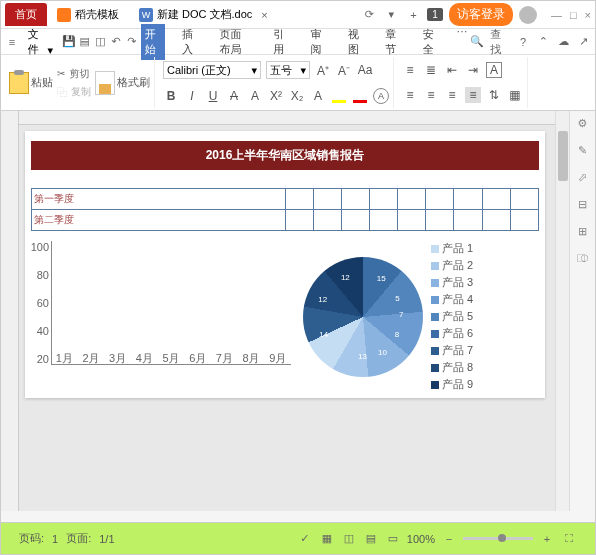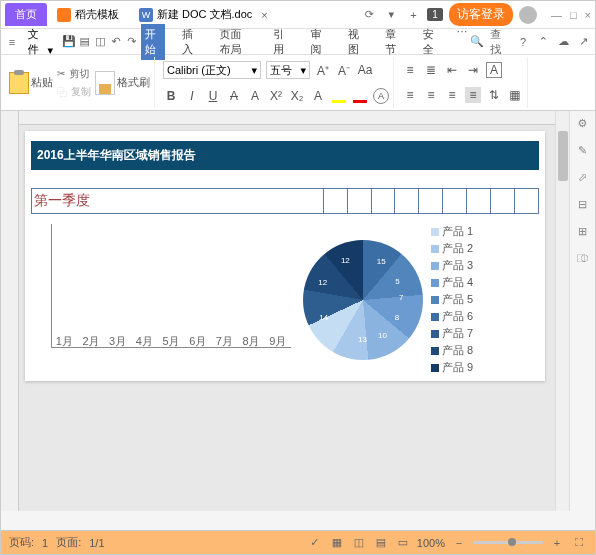--- a/index.html
+++ b/index.html
@@ -1,19 +1,19 @@
 <!DOCTYPE html>
 <html><head>
 <meta charset="utf-8">
 <style>
 *{box-sizing:border-box;margin:0;padding:0;font-family:"Microsoft YaHei",Arial,sans-serif;font-size:11px}
 body{width:596px;height:555px;background:#f5f5f5;border:1px solid #ccc;overflow:hidden;position:relative}
 .titlebar{height:28px;background:#fff;display:flex;align-items:center;padding:0 4px;border-bottom:1px solid #e0e0e0}
 .tab{padding:4px 10px;display:flex;align-items:center;gap:4px;cursor:pointer}
-.tab.active{background:#8b5cf6;color:#fff;border-radius:3px 3px 0 0}
+.tab.active{background:#b91c1c;color:#fff;border-radius:3px 3px 0 0}
 .tab.orange .dot{width:14px;height:14px;background:#ff7a1a;border-radius:2px;display:inline-block}
 .tab.doc .w{width:14px;height:14px;background:#4a7bc4;color:#fff;font-size:9px;text-align:center;line-height:14px;border-radius:2px}
 .tabs-right{margin-left:auto;display:flex;align-items:center;gap:6px}
 .ico{width:16px;height:16px;display:inline-flex;align-items:center;justify-content:center;color:#666}
 .badge{background:#555;color:#fff;padding:1px 5px;border-radius:2px;font-size:10px}
 .login-btn{background:#ff7a1a;color:#fff;padding:3px 8px;border-radius:10px;font-size:12px}
 .avatar{width:18px;height:18px;background:#bbb;border-radius:50%}
 .winbtns{display:flex;gap:8px;margin-left:8px;color:#888}
 .menubar{height:26px;background:#fff;display:flex;align-items:center;padding:0 4px;border-bottom:1px solid #e0e0e0;gap:2px}
 .menu-file{display:flex;align-items:flex-end;gap:2px;padding:2px 6px;border:1px solid transparent}
@@ -39,44 +39,44 @@
 .tbtn.i{font-style:italic}
 .tbtn.u{text-decoration:underline}
 .tbtn.s{text-decoration:line-through}
 .hilite{width:14px;height:14px;border-bottom:3px solid #ff0}
 .fcolor{width:14px;height:14px;border-bottom:3px solid #e00}
 .doc-area{position:relative;height:400px;background:#e8e8e8;display:flex}
 .ruler-v{width:18px;background:#f0f0f0;border-right:1px solid #ccc}
 .ruler-h{height:14px;background:#f0f0f0;border-bottom:1px solid #ccc}
 .page-wrap{flex:1;overflow:auto;position:relative}
 .page{margin:6px;background:#fff;box-shadow:0 1px 3px rgba(0,0,0,0.2);width:520px;padding:6px}
-.doc-title{background:#0c4a6e;color:#fff;text-align:left;padding:6px;font-size:12px;font-weight:bold;margin:4px 0 18px}
+.doc-title{background:#7f1d1d;color:#fff;text-align:center;padding:6px;font-size:12px;font-weight:bold;margin:4px 0 18px}
 .dtable{width:100%;border-collapse:collapse;font-size:9px;margin-bottom:10px}
 .dtable th{background:#6b8db5;color:#fff;border:1px solid #5a7a9f;padding:3px 1px;font-weight:normal;font-size:9px}
-.dtable td{border:1px solid #5a7a9f;padding:3px 2px;height:14px;color:#a04040;font-size:14px}
+.dtable td{border:1px solid #5a7a9f;padding:3px 2px;height:14px;color:#a04040;font-size:10px}
 .charts{display:flex;gap:12px;align-items:flex-start;margin-top:6px}
 .barchart{width:260px;height:140px;position:relative}
 .yaxis{position:absolute;left:0;top:0;bottom:16px;width:18px;display:flex;flex-direction:column;justify-content:space-between;align-items:flex-end;font-size:8px;color:#666}
 .plot{position:absolute;left:20px;right:0;top:0;bottom:16px;border-left:1px solid #888;border-bottom:1px solid #888;display:flex;align-items:flex-end;gap:2px;padding:0 2px}
 .bgroup{flex:1;display:flex;align-items:flex-end;gap:1px;position:relative}
 .bar1{background:#6b8db5;flex:1;position:relative}
 .bar2{background:#b8cce0;flex:1;position:relative}
 .bar1 span,.bar2 span{position:absolute;top:2px;left:0;right:0;text-align:center;font-size:7px;color:#fff}
 .xaxis{position:absolute;left:20px;right:0;bottom:16px;height:14px;display:flex;font-size:8px;color:#666}
 .xaxis span{flex:1;text-align:center}
 .piewrap{display:flex;gap:8px;align-items:center}
 .piechart{width:120px;height:120px;border-radius:50%;background:conic-gradient(#3a6ea5 0 40deg,#5285bc 40deg 85deg,#6b9bd1 85deg 130deg,#8bb3e0 130deg 175deg,#a8c8eb 175deg 210deg,#c5ddf3 210deg 245deg,#2e5d8f 245deg 280deg,#1f4a7a 280deg 320deg,#153a65 320deg 360deg);position:relative}
 .pielabel{position:absolute;font-size:8px;color:#fff}
 .legend{display:flex;flex-direction:column;gap:2px;font-size:8px;color:#555}
 .legend div{display:flex;align-items:center;gap:3px}
 .legsw{width:8px;height:8px}
 .sidebar{width:26px;background:#f5f5f5;border-left:1px solid #ddd;display:flex;flex-direction:column;align-items:center;padding-top:6px;gap:14px;color:#888}
 .scrollbar{width:14px;background:#f0f0f0;border-left:1px solid #ddd;position:relative}
 .thumb{position:absolute;top:20px;width:10px;left:2px;height:50px;background:#c0c0c0;border-radius:2px}
-.statusbar{position:absolute;bottom:0;left:0;right:0;height:24px;background:#fdba74;border-top:1px solid #ccc;display:flex;align-items:center;padding:0 8px;gap:8px;font-size:10px;color:#555}
+.statusbar{position:absolute;bottom:0;left:0;right:0;height:32px;background:#bef264;border-top:1px solid #ccc;display:flex;align-items:center;padding:0 18px;gap:8px;font-size:10px;color:#555}
 .statusbar .right{margin-left:auto;display:flex;align-items:center;gap:6px}
 .zoomsl{width:70px;height:3px;background:#ccc;position:relative}
 .zoomsl::after{content:"";position:absolute;left:50%;top:-3px;width:8px;height:8px;background:#888;border-radius:50%}
 </style>
 </head>
 <body>
 
 <div class="titlebar">
   <div class="tab active">
       <span>首页</span>
@@ -222,24 +222,43 @@
               <td></td>
               <td></td>
               <td></td>
               <td></td>
               <td></td>
               <td></td>
               <td></td>
               <td></td>
               <td></td>
             </tr>
+        <tr>
+              <td>第二季度</td>
+              <td></td>
+              <td></td>
+              <td></td>
+              <td></td>
+              <td></td>
+              <td></td>
+              <td></td>
+              <td></td>
+              <td></td>
+            </tr>
       </tbody>
         </table>
       <div class="charts">
         <div class="barchart">
+          <div class="yaxis" id="yaxis">
+              <span>100</span>
+              <span>80</span>
+              <span>60</span>
+              <span>40</span>
+              <span>20</span>
+            </div>
           <div class="plot" id="barplot">
               <div class="bgroup">
                 <div class="bar1" style="height: 65%;">
                   <span>72</span>
                 </div>
                 <div class="bar2" style="height: 85%;"></div>
               </div>
               <div class="bgroup">
                 <div class="bar1" style="height: 15%;">
                   <span>32</span>

